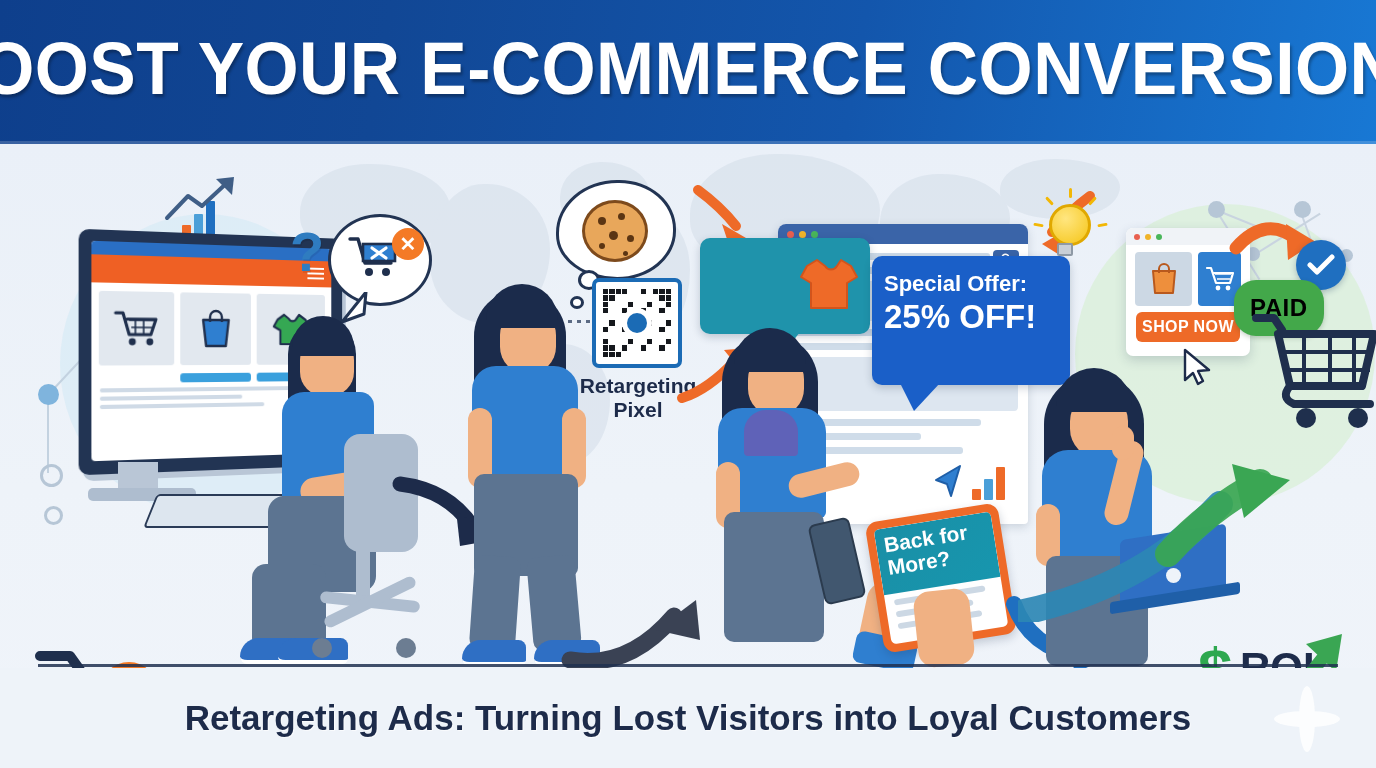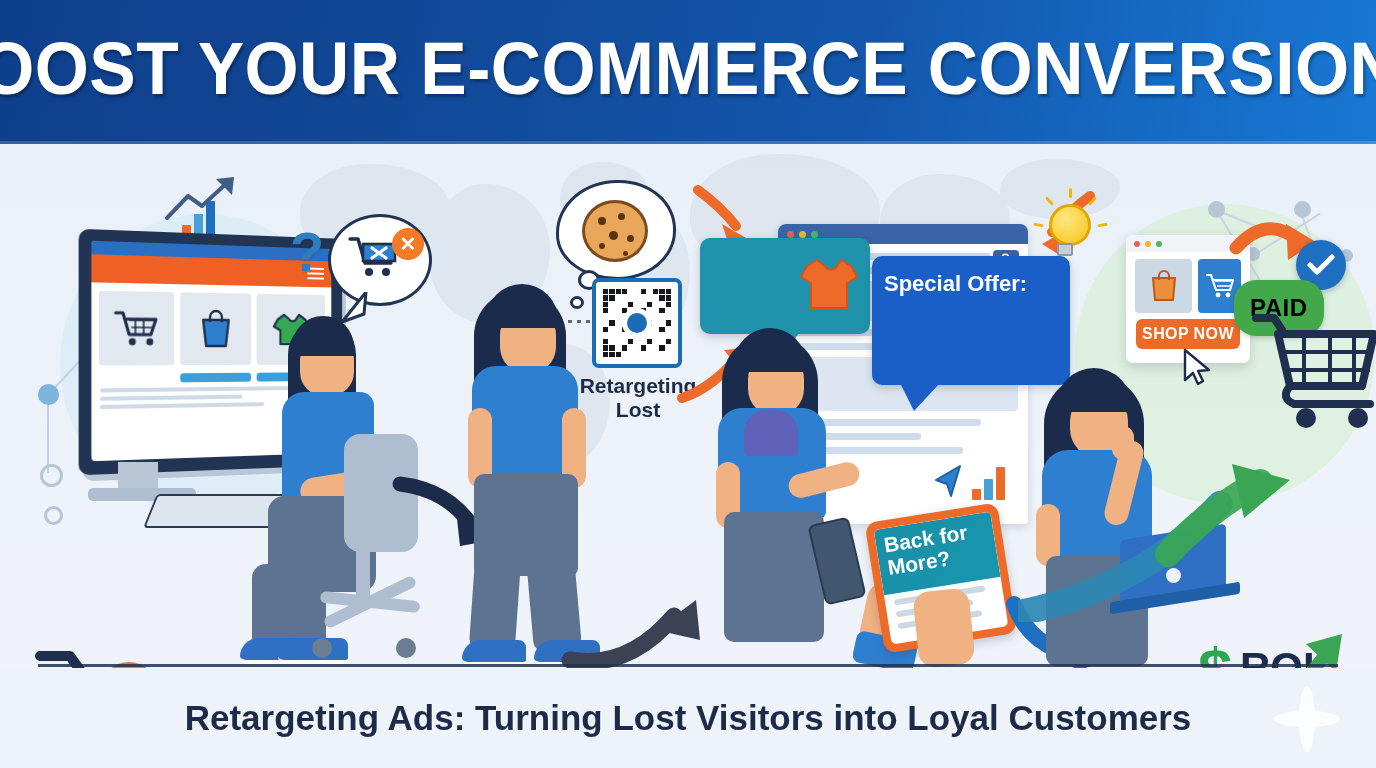--- a/index.html
+++ b/index.html
@@ -531,21 +531,21 @@
             <span></span>
             <span></span>
             <span></span>
           </div>
         <div class="qr-center"></div>
       </div>
 
       <div class="dotline" style="left:550px;top:176px;width:44px;"></div>
 
       <div class="label-dark" style="left:570px;top:230px;width:136px;font-size:21px;">
-        <span>Retargeting Lost</span>
+        <span>Retargeting Pixel</span>
       </div>
 
       <div class="person">
         <div class="hair" style="left:474px;top:146px;width:92px;height:190px;border-radius:46px 46px 30px 28px;"></div>
         <div class="skin" style="left:500px;top:164px;width:56px;height:66px;border-radius:27px;"></div>
         <div class="hair" style="left:486px;top:140px;width:72px;height:44px;border-radius:36px 36px 0 0;"></div>
         <div class="shirt" style="left:472px;top:222px;width:106px;height:112px;border-radius:24px 24px 6px 6px;"></div>
         <div class="skin" style="left:468px;top:264px;width:24px;height:80px;border-radius:12px;"></div>
         <div class="skin" style="left:562px;top:264px;width:24px;height:80px;border-radius:12px;"></div>
         <div class="jeans" style="left:474px;top:330px;width:104px;height:102px;border-radius:10px 10px 8px 8px;"></div>
@@ -613,20 +613,21 @@
         <div class="tshirt" style="margin-left:auto;">
           <svg width="62" height="56" viewBox="0 0 62 56">
             <path d="M19 4 L9 10 L3 21 l10 6 v25 h36 V27 l10 -6 -6 -11 -10 -6 -4 6 a7 7 0 0 1 -12 0 Z" fill="#ee6a28" stroke="#d2541c" stroke-width="2" stroke-linejoin="round"></path>
           </svg>
         </div>
         <div class="tail" style="left:60px;bottom:-26px;border-left:18px solid transparent;border-right:22px solid transparent;border-top:28px solid #1f93ab;"></div>
       </div>
 
       <div class="adbubble" style="left:872px;top:112px;width:198px;height:129px;background:#1a5fc8;padding:0 12px;display:block;">
         <div style="font-size:22px;margin-top:16px;">Special Offer:</div>
+        <div style="font-size:33px;margin-top:5px;">25% OFF!</div>
         <div class="tail" style="left:28px;bottom:-26px;border-left:14px solid transparent;border-right:26px solid transparent;border-top:28px solid #1a5fc8;"></div>
       </div>
 
       <div class="chart-mini" style="left:972px;top:320px;height:36px;">
         <i style="height:11px;background:#ee6a28;"></i>
         <i style="height:21px;background:#4b9fd8;"></i>
         <i style="height:33px;background:#ee6a28;"></i>
       </div>
       <div class="cursor-arrow abs" style="left:930px;top:318px;">
         <svg width="36" height="42" viewBox="0 0 36 42">
@@ -676,21 +677,21 @@
       <div class="bulb" style="left:1044px;top:60px;width:56px;height:56px;">
         <div class="glass" style="left:5px;top:0;"></div>
         <div class="base"></div>
         <div class="ray" style="left:25px;top:-16px;"></div>
         <div class="ray" style="left:4px;top:-8px;transform:rotate(-42deg);"></div>
         <div class="ray" style="left:47px;top:-8px;transform:rotate(42deg);"></div>
         <div class="ray" style="left:-7px;top:16px;transform:rotate(-80deg);"></div>
         <div class="ray" style="left:57px;top:16px;transform:rotate(80deg);"></div>
       </div>
 
-      <div class="shop-win" style="left:1126px;top:91px;width:124px;height:128px;">
+      <div class="shop-win" style="left:1126px;top:84px;width:124px;height:128px;">
         <div class="bar">
             <i style="background:#e8604f;"></i>
             <i style="background:#f0b429;"></i>
             <i style="background:#49b65a;"></i>
           </div>
         <div style="display:flex;gap:6px;padding:7px 9px 6px;">
           <div style="flex:1.35;background:#ccd8e4;border-radius:4px;height:54px;display:flex;align-items:center;justify-content:center;">
             <svg width="28" height="34" viewBox="0 0 28 34">
               <path d="M3 9 h22 l-2 22 H5 Z" fill="#ee8f3c" stroke="#b9591d" stroke-width="2" stroke-linejoin="round"></path>
               <path d="M9 11 V7 a5 5 0 0 1 10 0 v4" fill="none" stroke="#b9591d" stroke-width="2"></path>

